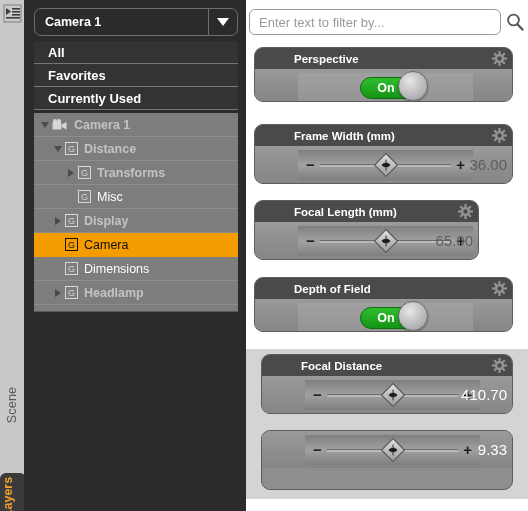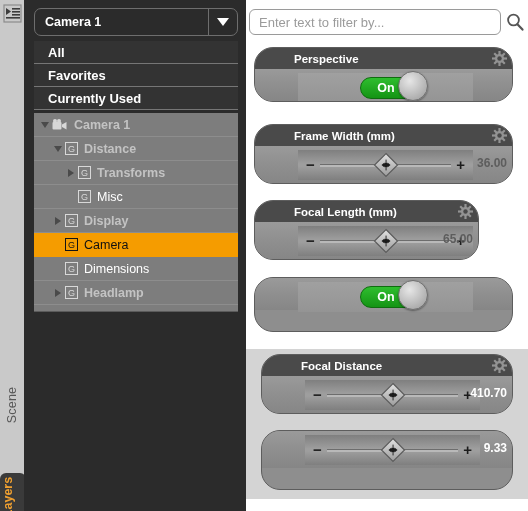--- a/index.html
+++ b/index.html
@@ -199,21 +199,21 @@
   }
 
   .nested-bg {
     position: absolute; left: 0px; top: 349px;
     width: 282px; height: 150px;
     background: #d4d4d4;
   }
 
   .panel {
     position: absolute;
-    border-radius: 19px;
+    border-radius: 9px;
     box-sizing: border-box;
     overflow: hidden;
     background: #8e8e8e;
     border: 1px solid #5d5d5d;
   }
   .panel-head {
     height: 21px;
     background: #4a4a4a;
     display: flex; align-items: center;
     position: relative;
@@ -283,22 +283,22 @@
     height: 2px;
     background: #b9b9b9;
     border-top: 1px solid #6d6d6d;
   }
   .slider-handle {
     position: absolute; top: 2px;
     width: 26px; height: 26px;
   }
   .slider-value {
     position: absolute; right: 5px; top: 10px;
-    font-size: 12px;
-    font-weight: bold;
+    font-size: 15px;
+    font-weight: normal;
     color: #5d5d5d;
     white-space: nowrap;
   }
   .slider-value.white { color: #ffffff; }
 </style>
 </head>
 <body>
 
 <div id="root">
 
@@ -506,20 +506,33 @@
                   <path d="M17.5 13 L14.5 10.4 L14.5 15.6 Z" fill="#1b1b1b"></path>
                   <rect x="12.6" y="7.6" width="0.9" height="10.8" fill="#1b1b1b"></rect>
                   <circle cx="13" cy="13" r="2.2" fill="#1b1b1b"></circle>
                 </svg></div>
               <span class="slider-plus">+</span>
             </div>
             <span class="slider-value">65.00</span>
           </div>
         </div>
         <div class="panel" style="left: 8px; top: 277px; width: 259px; height: 55px;">
+          <div class="panel-head">
+            <span class="panel-title">Depth of Field</span>
+            <span class="gear"><svg width="15" height="15" viewBox="0 0 15 15">
+                <g fill="#cfcfcf">
+                  <circle cx="7.5" cy="7.5" r="4.6"></circle>
+                  <rect x="6.4" y="0" width="2.2" height="15"></rect>
+                  <rect x="0" y="6.4" width="15" height="2.2"></rect>
+                  <rect x="6.4" y="0" width="2.2" height="15" transform="rotate(45 7.5 7.5)"></rect>
+                  <rect x="0" y="6.4" width="15" height="2.2" transform="rotate(45 7.5 7.5)"></rect>
+                </g>
+                <circle cx="7.5" cy="7.5" r="2.2" fill="#4a4a4a"></circle>
+              </svg></span>
+          </div>
           <div class="panel-body">
             <div class="toggle-wrap">
               <div class="toggle">
                 <span class="toggle-lbl">On</span>
               </div>
               <div class="knob"></div>
             </div>
           </div>
         </div>
         <div class="panel" style="left: 15px; top: 354px; width: 252px; height: 60px;">

